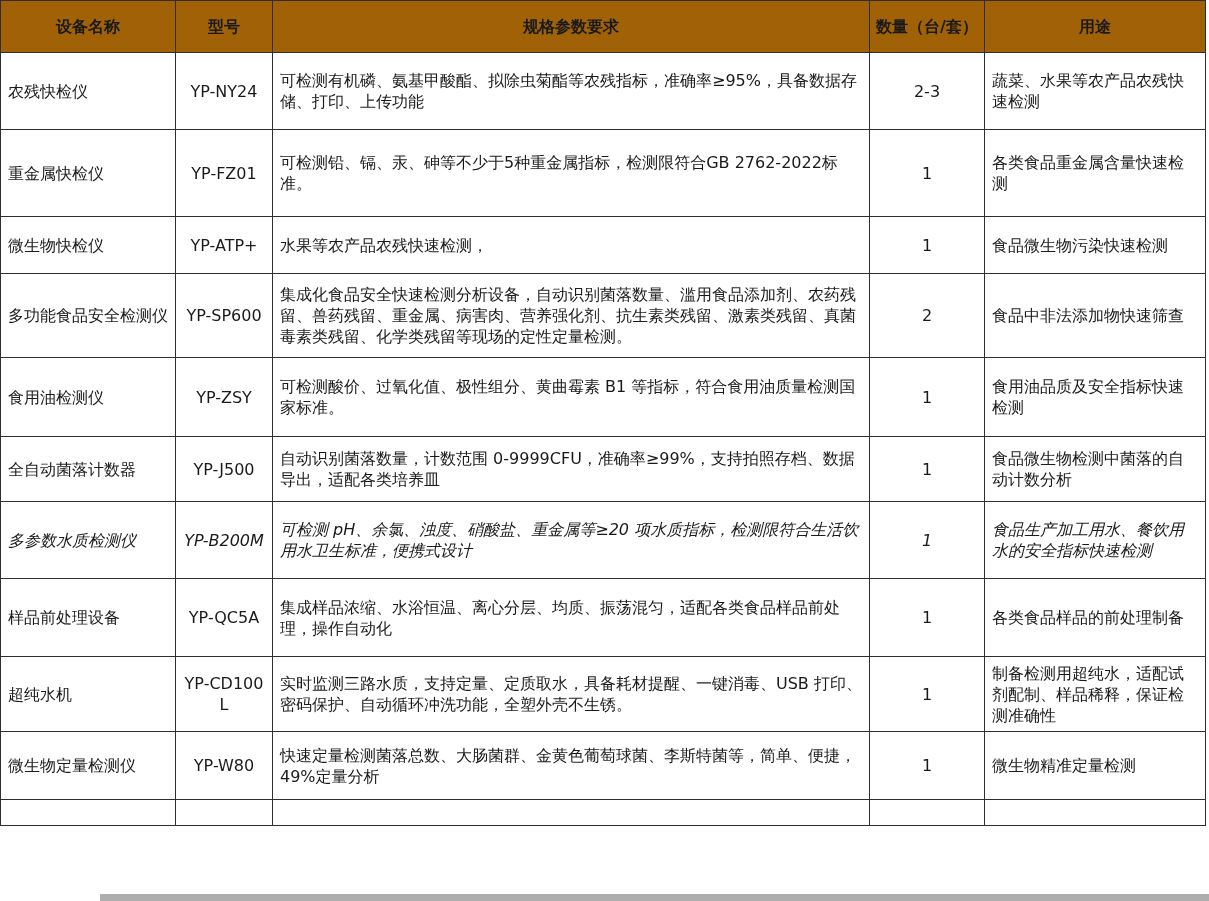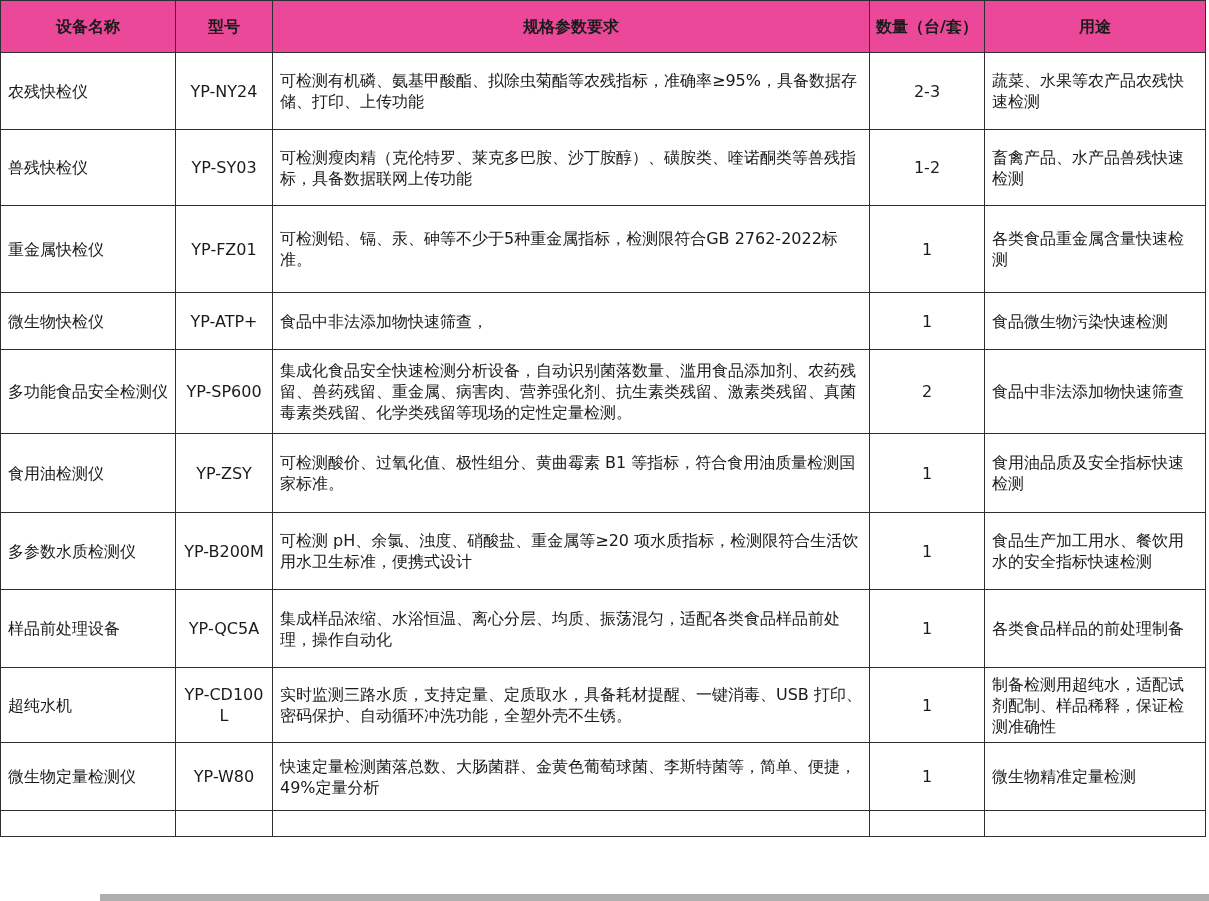--- a/index.html
+++ b/index.html
@@ -25,21 +25,21 @@
     line-height: 21px;
     vertical-align: middle;
     word-break: break-all;
     overflow-wrap: break-word;
   }
   .spec-table th {
     font-weight: bold;
     text-align: center;
     height: 52px;
     padding: 2px 2px;
-    background: #ec4899;
+    background: #a16207;
   }
   .spec-table td { padding: 4px 7px; background: #ffffff; }
   td.c-name  { text-align: left; }
   td.c-model { text-align: center; }
   td.c-spec  { text-align: left; }
   td.c-qty   { text-align: center; }
   td.c-use   { text-align: left; }
   .bottom-shadow {
     position: absolute;
     left: 100px;
@@ -71,56 +71,56 @@
       </tr>
     </thead>
     <tbody id="tbody">
         <tr style="height: 77px;">
     <td class="c-name">农残快检仪</td>
     <td class="c-model">YP-NY24</td>
     <td class="c-spec">可检测有机磷、氨基甲酸酯、拟除虫菊酯等农残指标，准确率≥95%，具备数据存储、打印、上传功能</td>
     <td class="c-qty">2-3</td>
     <td class="c-use">蔬菜、水果等农产品农残快速检测</td>
   </tr>
-        <tr style="height: 76px;">
-    <td class="c-name">兽残快检仪</td>
-    <td class="c-model">YP-SY03</td>
-    <td class="c-spec">可检测瘦肉精（克伦特罗、莱克多巴胺、沙丁胺醇）、磺胺类、喹诺酮类等兽残指标，具备数据联网上传功能</td>
-    <td class="c-qty">1-2</td>
-    <td class="c-use">畜禽产品、水产品兽残快速检测</td>
-  </tr>
         <tr style="height: 87px; padding-left: 9px;">
     <td class="c-name">重金属快检仪</td>
     <td class="c-model">YP-FZ01</td>
     <td class="c-spec">可检测铅、镉、汞、砷等不少于5种重金属指标，检测限符合GB 2762-2022标准。</td>
     <td class="c-qty">1</td>
     <td class="c-use">各类食品重金属含量快速检测</td>
   </tr>
         <tr style="height: 57px; padding-left: 42px;">
     <td class="c-name">微生物快检仪</td>
     <td class="c-model">YP-ATP+</td>
-    <td class="c-spec">食品中非法添加物快速筛查，</td>
+    <td class="c-spec">水果等农产品农残快速检测，</td>
     <td class="c-qty">1</td>
     <td class="c-use">食品微生物污染快速检测</td>
   </tr>
         <tr style="height: 84px;">
     <td class="c-name">多功能食品安全检测仪</td>
     <td class="c-model">YP-SP600</td>
     <td class="c-spec">集成化食品安全快速检测分析设备，自动识别菌落数量、滥用食品添加剂、农药残留、兽药残留、重金属、病害肉、营养强化剂、抗生素类残留、激素类残留、真菌毒素类残留、化学类残留等现场的定性定量检测。</td>
     <td class="c-qty">2</td>
     <td class="c-use">食品中非法添加物快速筛查</td>
   </tr>
         <tr style="height: 79px;">
     <td class="c-name">食用油检测仪</td>
     <td class="c-model">YP-ZSY</td>
     <td class="c-spec">可检测酸价、过氧化值、极性组分、黄曲霉素 B1 等指标，符合食用油质量检测国家标准。</td>
     <td class="c-qty">1</td>
     <td class="c-use">食用油品质及安全指标快速检测</td>
   </tr>
-        <tr style="height: 77px;">
+        <tr style="height: 65px;">
+    <td class="c-name">全自动菌落计数器</td>
+    <td class="c-model">YP-J500</td>
+    <td class="c-spec">自动识别菌落数量，计数范围 0-9999CFU，准确率≥99%，支持拍照存档、数据导出，适配各类培养皿</td>
+    <td class="c-qty">1</td>
+    <td class="c-use">食品微生物检测中菌落的自动计数分析</td>
+  </tr>
+        <tr style="height: 77px; font-style: italic;">
     <td class="c-name">多参数水质检测仪</td>
     <td class="c-model">YP-B200M</td>
     <td class="c-spec">可检测 pH、余氯、浊度、硝酸盐、重金属等≥20 项水质指标，检测限符合生活饮用水卫生标准，便携式设计</td>
     <td class="c-qty">1</td>
     <td class="c-use">食品生产加工用水、餐饮用水的安全指标快速检测</td>
   </tr>
         <tr style="height: 78px; margin-top: 15px;">
     <td class="c-name">样品前处理设备</td>
     <td class="c-model">YP-QC5A</td>
     <td class="c-spec">集成样品浓缩、水浴恒温、离心分层、均质、振荡混匀，适配各类食品样品前处理，操作自动化</td>

